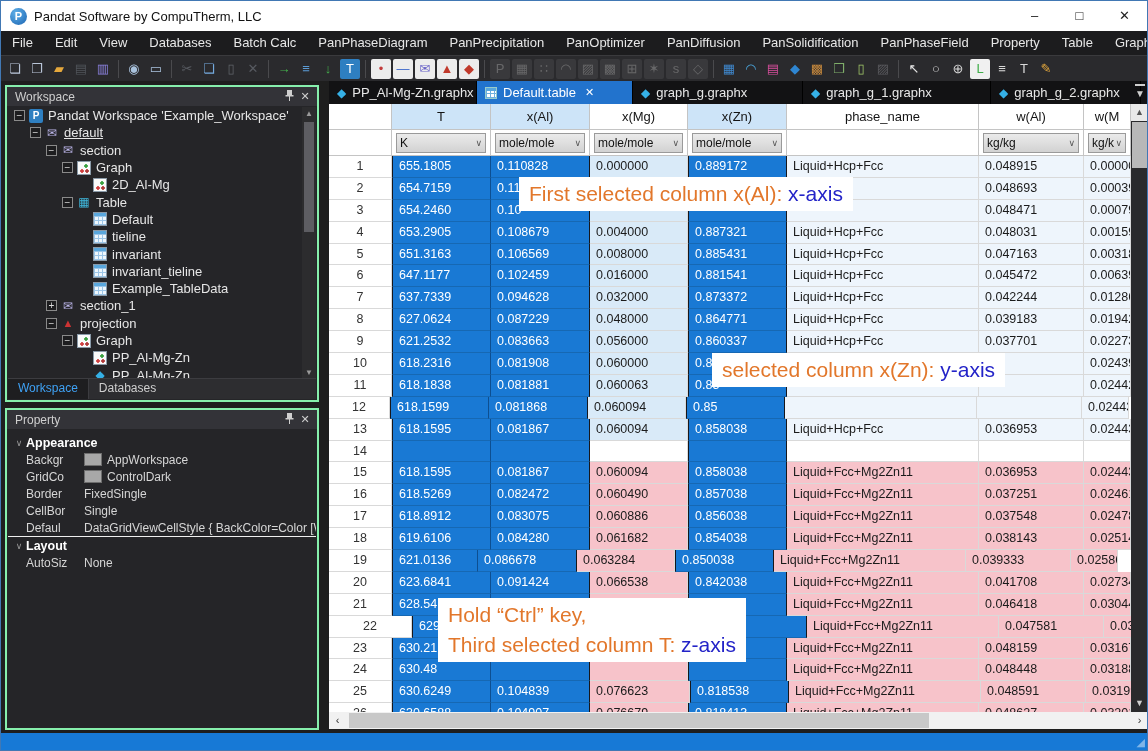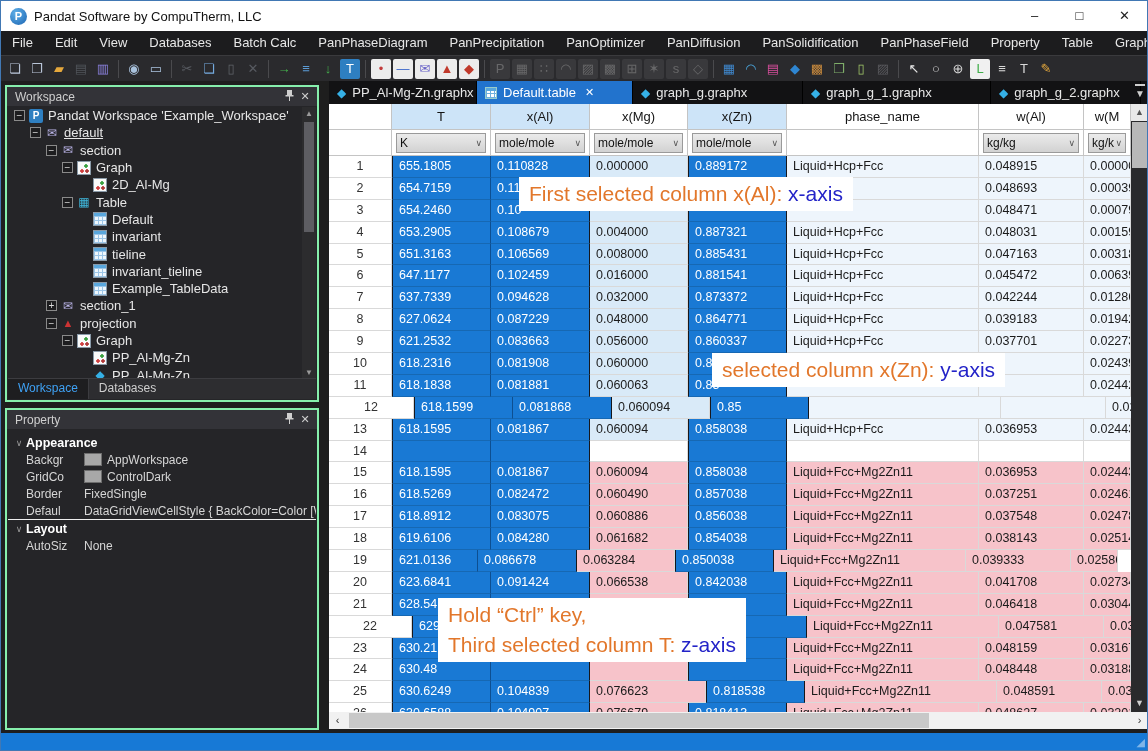--- a/index.html
+++ b/index.html
@@ -234,26 +234,26 @@
             <span class="tlabel">Table</span>
           </div>
           <div class="tnode" style="padding-left: 70px;">
             <span class="texp-sp"></span>
             <span class="ticon ic-table"></span>
             <span class="tlabel">Default</span>
           </div>
           <div class="tnode" style="padding-left: 70px;">
             <span class="texp-sp"></span>
             <span class="ticon ic-table"></span>
-            <span class="tlabel">invariant</span>
+            <span class="tlabel">tieline</span>
           </div>
           <div class="tnode" style="padding-left: 70px;">
             <span class="texp-sp"></span>
             <span class="ticon ic-table"></span>
-            <span class="tlabel">tieline</span>
+            <span class="tlabel">invariant</span>
           </div>
           <div class="tnode" style="padding-left: 70px;">
             <span class="texp-sp"></span>
             <span class="ticon ic-table"></span>
             <span class="tlabel">invariant_tieline</span>
           </div>
           <div class="tnode" style="padding-left: 70px;">
             <span class="texp-sp"></span>
             <span class="ticon ic-table"></span>
             <span class="tlabel">Example_TableData</span>
@@ -315,20 +315,24 @@
             <span class="pvalue">AppWorkspace</span>
           </div>
           <div class="prow">
             <span class="plabel">GridCo</span>
             <span class="pswatch"></span>
             <span class="pvalue">ControlDark</span>
           </div>
           <div class="prow">
             <span class="plabel">Border</span>
             <span class="pvalue">FixedSingle</span>
+          </div>
+          <div class="prow">
+            <span class="plabel">CellBor</span>
+            <span class="pvalue">Single</span>
           </div>
           <div class="prow psep">
             <span class="plabel">Defaul</span>
             <span class="pvalue">DataGridViewCellStyle { BackColor=Color [Win</span>
           </div>
           <div class="prow psec">
             <span class="pchev">∨</span>
             <span class="pseclabel">Layout</span>
           </div>
           <div class="prow">
@@ -518,21 +522,21 @@
             <div class="td num" style="width: 63px;">11</div>
             <div class="td sel selL" style="width: 99px;">618.1838</div>
             <div class="td sel selR" style="width: 99px;">0.081881</div>
             <div class="td mgA" style="width: 98px;">0.060063</div>
             <div class="td sel selL selR" style="width: 99px;">0.85</div>
             <div class="td ltA" style="width: 192px;"></div>
             <div class="td ltA" style="width: 105px;"></div>
             <div class="td ltA" style="width: 47px;">0.024421</div>
           </div>
           <div class="trow">
-            <div class="td num" style="width: 85px;">12</div>
+            <div class="td num" style="width: 61px;">12</div>
             <div class="td sel selL" style="width: 99px;">618.1599</div>
             <div class="td sel selR" style="width: 99px;">0.081868</div>
             <div class="td mgA" style="width: 98px;">0.060094</div>
             <div class="td sel selL selR" style="width: 99px;">0.85</div>
             <div class="td ltA" style="width: 192px;"></div>
             <div class="td ltA" style="width: 105px;"></div>
             <div class="td ltA" style="width: 47px;">0.024434</div>
           </div>
           <div class="trow">
             <div class="td num" style="width: 63px;">13</div>
@@ -651,21 +655,21 @@
             <div class="td pk" style="width: 98px;"></div>
             <div class="td sel selL selR" style="width: 99px;"></div>
             <div class="td pk" style="width: 192px;">Liquid+Fcc+Mg2Zn11</div>
             <div class="td pk" style="width: 105px;">0.048448</div>
             <div class="td pk" style="width: 47px;">0.031885</div>
           </div>
           <div class="trow">
             <div class="td num" style="width: 63px;">25</div>
             <div class="td sel selL" style="width: 99px;">630.6249</div>
             <div class="td sel selR" style="width: 99px;">0.104839</div>
-            <div class="td pk" style="width: 116px;">0.076623</div>
+            <div class="td pk" style="width: 100px;">0.076623</div>
             <div class="td sel selL selR" style="width: 99px;">0.818538</div>
             <div class="td pk" style="width: 192px;">Liquid+Fcc+Mg2Zn11</div>
             <div class="td pk" style="width: 105px;">0.048591</div>
             <div class="td pk" style="width: 47px;">0.031990</div>
           </div>
           <div class="trow">
             <div class="td num" style="width: 63px;">26</div>
             <div class="td sel selL" style="width: 99px;">630.6588</div>
             <div class="td sel selR" style="width: 99px;">0.104907</div>
             <div class="td pk" style="width: 98px;">0.076679</div>

